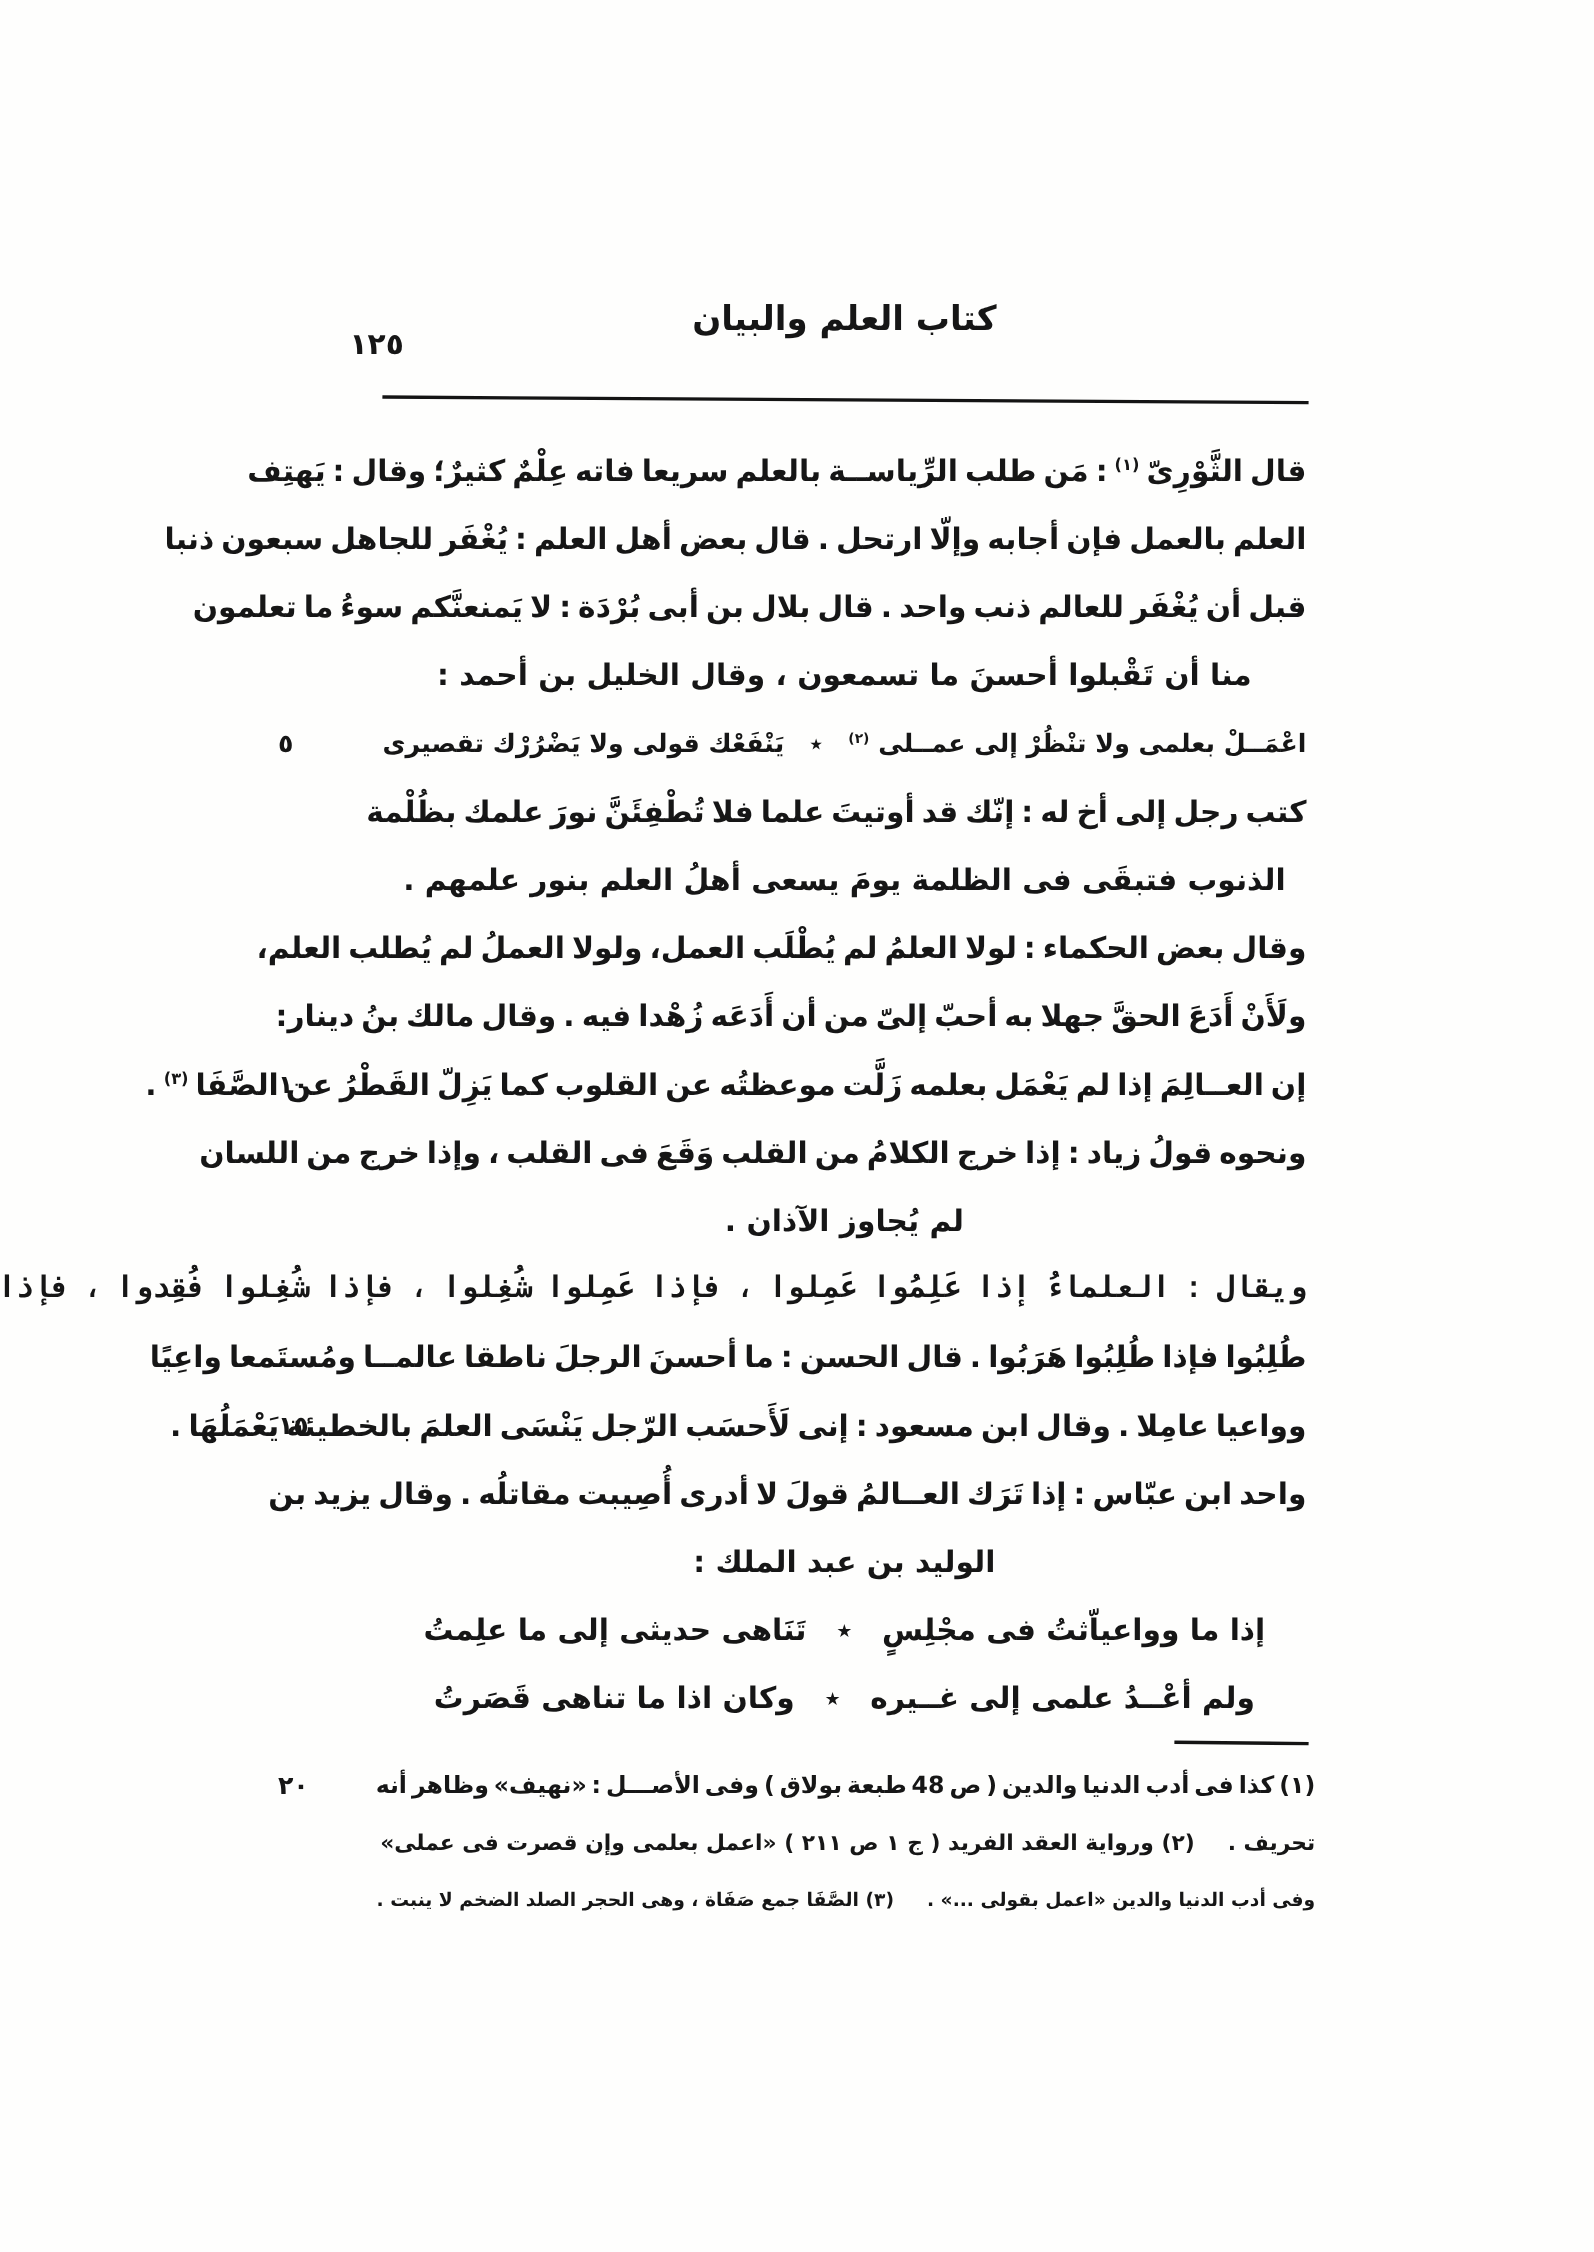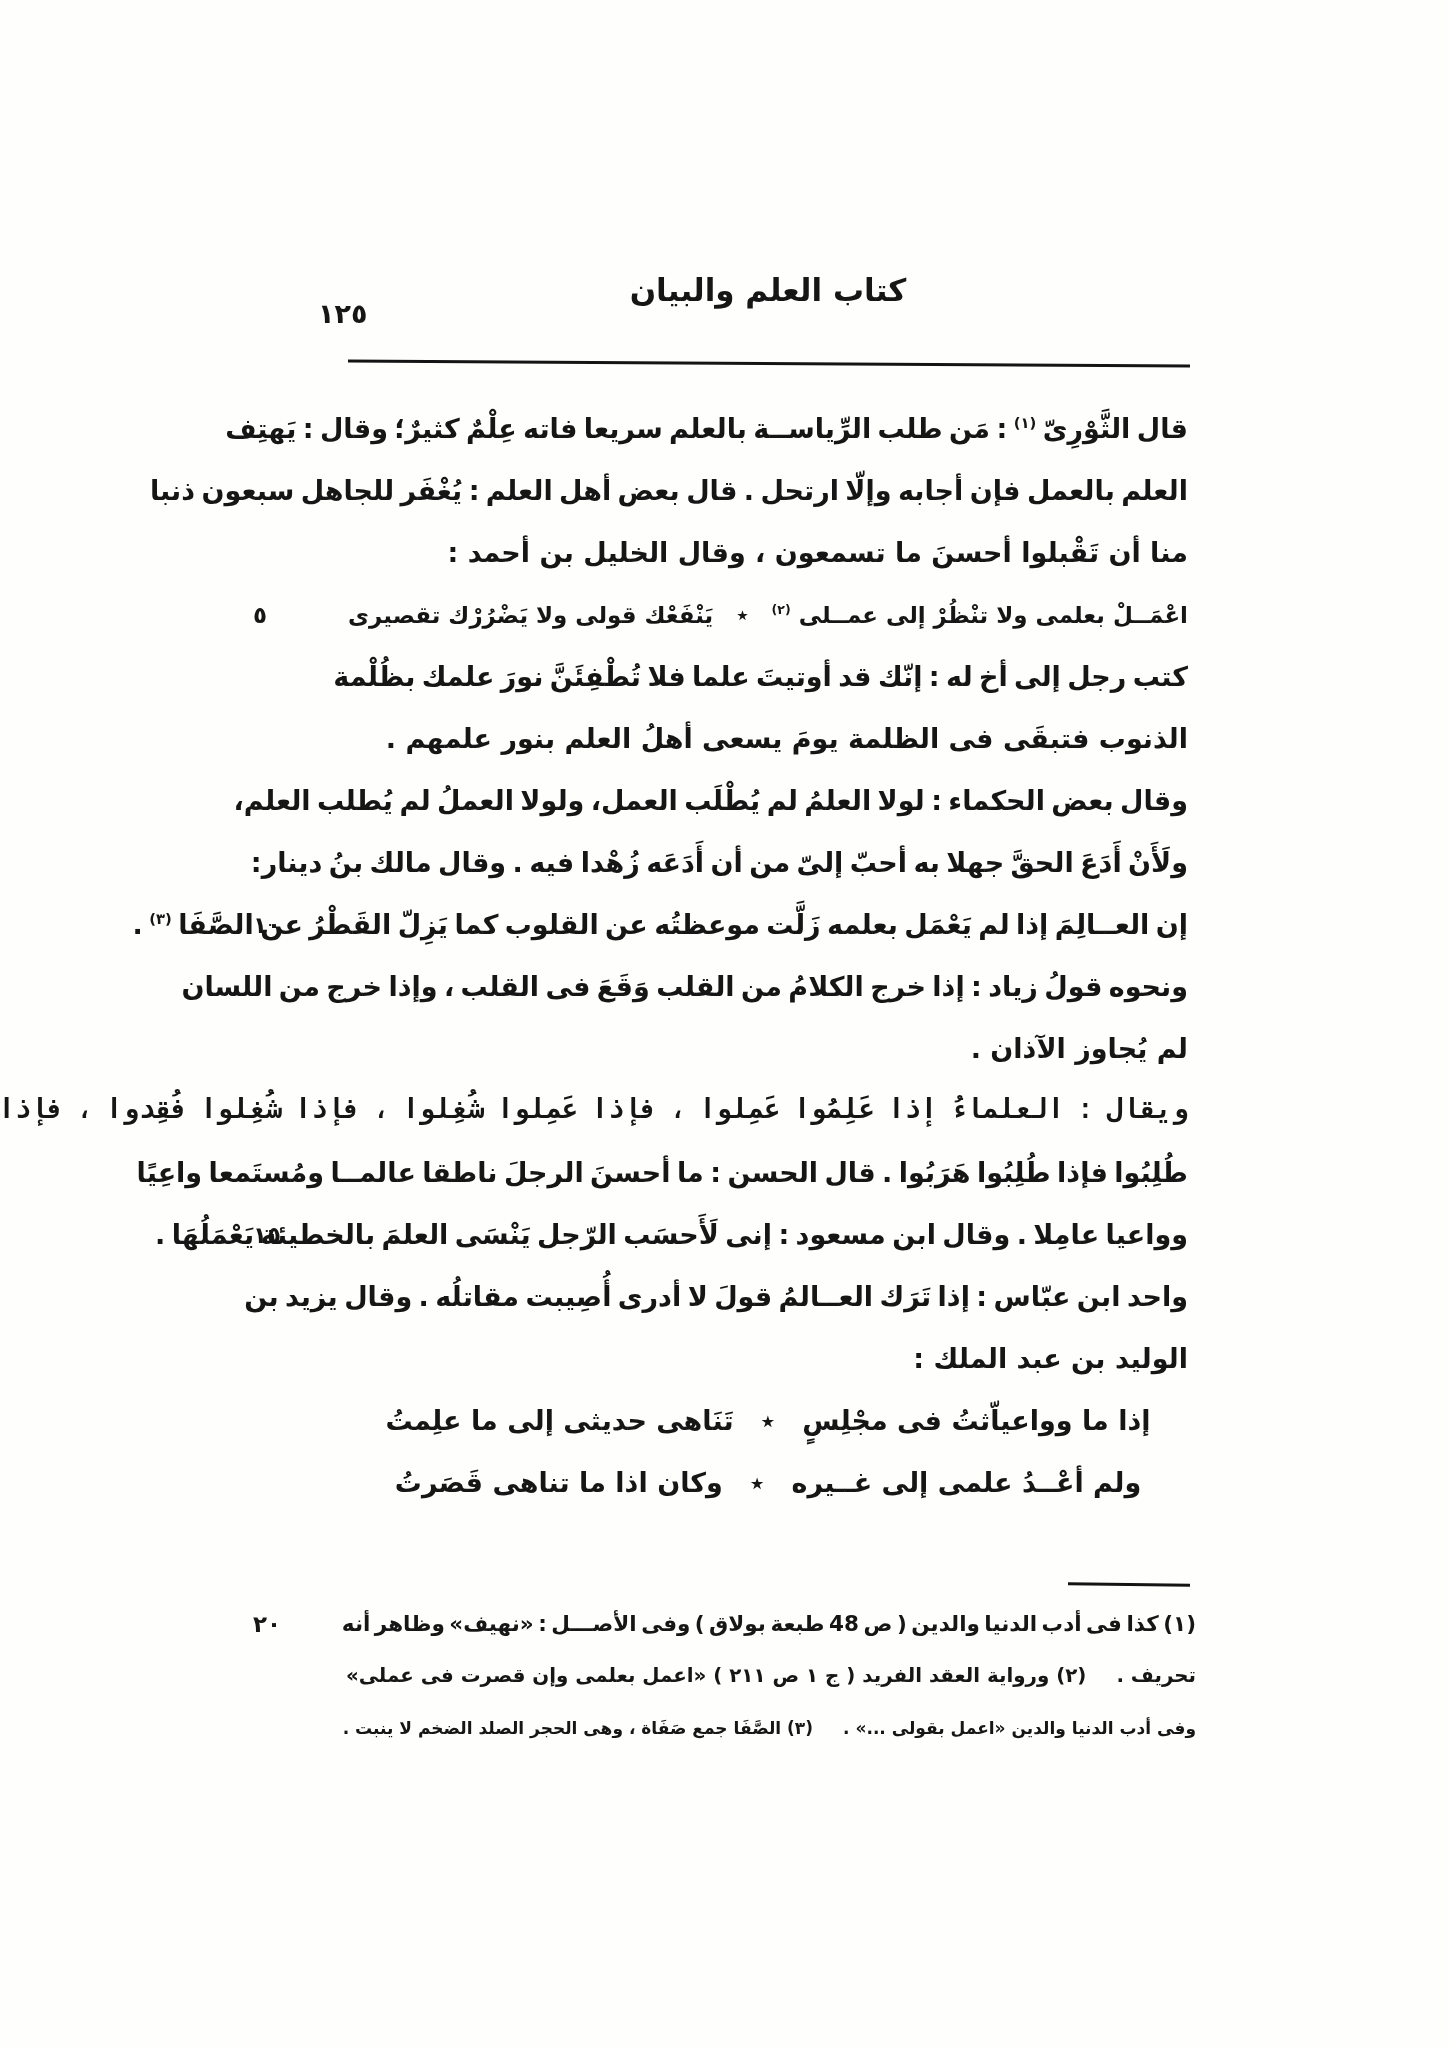--- a/index.html
+++ b/index.html
@@ -28,21 +28,21 @@
     transform:rotate(0.35deg);
   }
   .body{
     position:absolute;left:348px;top:398px;width:840px;
     font-size:27px;font-weight:700;
   }
   .line{
     position:relative;
     height:62px;line-height:62px;
     white-space:nowrap;
-    text-align:right;
+    text-align:center;
   }
   .line.just{text-align:justify;}
   .line.verse{text-align:center;}
   .mnum{
     position:absolute;left:-95px;top:0;width:55px;
     text-align:left;font-size:23px;font-weight:700;
     word-spacing:0 !important;
   }
   .fnmark{
     font-size:0.55em;
@@ -72,20 +72,21 @@
 </head>
 <body>
 
 <div class="page">
   <div class="pagenum">١٢٥</div>
   <div class="title">كتاب العلم والبيان</div>
   <div class="rule"></div>
   <div class="body" id="body-lines">
       <div class="line just" style="word-spacing: -3px;"><span class="ftxt">قال الثَّوْرِىّ </span><span class="fnmark">(١)</span><span class="ftxt"> : مَن طلب الرِّياســة بالعلم سريعا فاته عِلْمٌ كثيرٌ؛ وقال : يَهتِف</span></div>
       <div class="line just" style="word-spacing: -3px;"><span class="ftxt">العلم بالعمل فإن أجابه وإلّا ارتحل . قال بعض أهل العلم : يُغْفَر للجاهل سبعون ذنبا</span></div>
+      <div class="line just" style="word-spacing: -3px;"><span class="ftxt">قبل أن يُغْفَر للعالم ذنب واحد . قال بلال بن أبى بُرْدَة : لا يَمنعنَّكم سوءُ ما تعلمون</span></div>
       <div class="line"><span class="ftxt">منا أن تَقْبلوا أحسنَ ما تسمعون ، وقال الخليل بن أحمد :</span></div>
       <div class="line verse" style="font-size: 22.9323px;"><span class="ftxt">اعْمَــلْ بعلمى ولا تنْظُرْ إلى عمــلى </span><span class="fnmark">(٢)</span><span class="ftxt"> ٭ يَنْفَعْك قولى ولا يَضْرُرْك تقصيرى</span><span class="mnum" style="">٥</span></div>
       <div class="line just" style="word-spacing: -3px;"><span class="ftxt">كتب رجل إلى أخ له : إنّك قد أوتيتَ علما فلا تُطْفِئَنَّ نورَ علمك بظُلْمة</span></div>
       <div class="line"><span class="ftxt">الذنوب فتبقَى فى الظلمة يومَ يسعى أهلُ العلم بنور علمهم .</span></div>
       <div class="line just" style="word-spacing: -3px;"><span class="ftxt">وقال بعض الحكماء : لولا العلمُ لم يُطْلَب العمل، ولولا العملُ لم يُطلب العلم،</span></div>
       <div class="line just" style="word-spacing: -3px;"><span class="ftxt">ولَأَنْ أَدَعَ الحقَّ جهلا به أحبّ إلىّ من أن أَدَعَه زُهْدا فيه . وقال مالك بنُ دينار:</span></div>
       <div class="line just" style="word-spacing: -3px;"><span class="ftxt">إن العــالِمَ إذا لم يَعْمَل بعلمه زَلَّت موعظتُه عن القلوب كما يَزِلّ القَطْرُ عن الصَّفَا </span><span class="fnmark">(٣)</span><span class="ftxt"> .</span><span class="mnum" style="">١٠</span></div>
       <div class="line just" style="word-spacing: -3px;"><span class="ftxt">ونحوه قولُ زياد : إذا خرج الكلامُ من القلب وَقَعَ فى القلب ، وإذا خرج من اللسان</span></div>
       <div class="line"><span class="ftxt">لم يُجاوز الآذان .</span></div>
       <div class="line just" style="word-spacing: -3px; font-family: Liberation Mono, monospace;"><span class="ftxt">ويقال : العلماءُ إذا عَلِمُوا عَمِلوا ، فإذا عَمِلوا شُغِلوا ، فإذا شُغِلوا فُقِدوا ، فإذا فُقِدوا</span></div>

